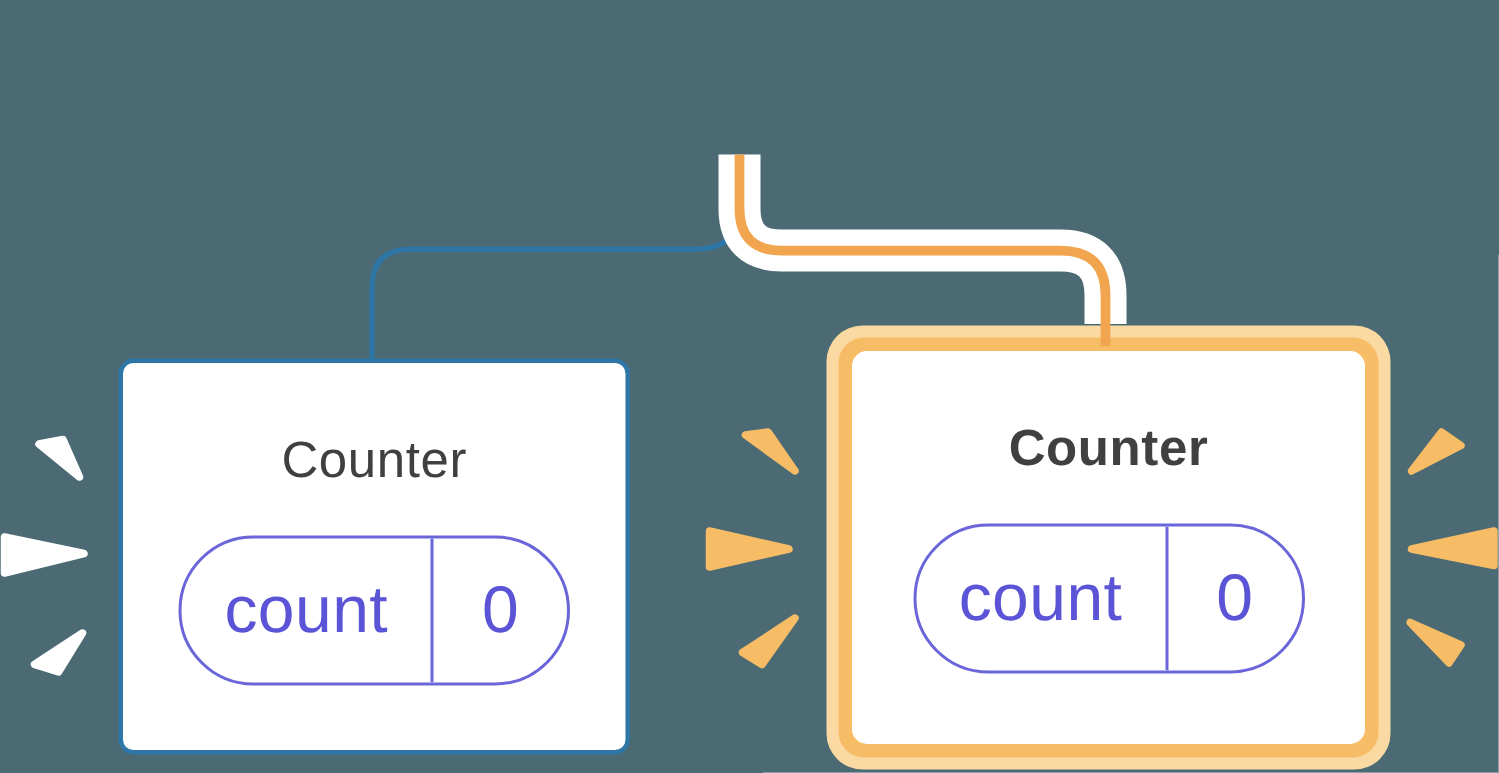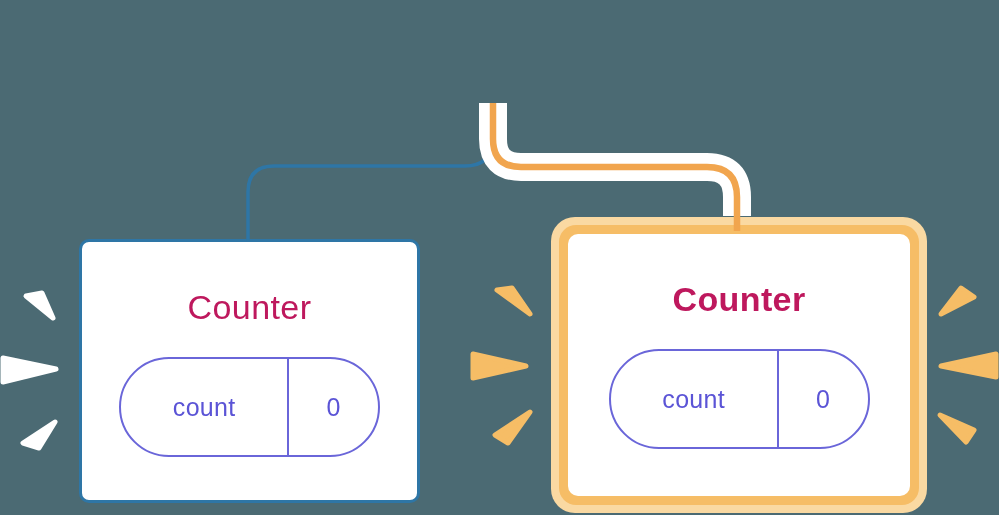--- a/index.html
+++ b/index.html
@@ -65,41 +65,41 @@
     background: #ffffff;
     border-radius: 10px;
     display: flex; flex-direction: column; align-items: center;
     box-sizing: border-box;
   }
 
   .card-title {
     margin-top: 45px;
     font-size: 34px;
     line-height: 40px;
-    color: #be185d;
+    color: #404040;
     font-weight: 500;
     letter-spacing: 0.4px;
   }
   .card-title.bold { font-weight: 700; }
 
   
   .pill {
     margin-top: 30px;
     width: 261px; height: 100px;
     border: 2.5px solid #6A66D9;
     border-radius: 52px;
     box-sizing: border-box;
     display: flex;
     overflow: hidden;
     background: #ffffff;
   }
   .pill-cell {
     display: flex; align-items: center; justify-content: center;
     color: #5B54D6;
-    font-size: 25px;
+    font-size: 44px;
     font-weight: 400;
     letter-spacing: 0.3px;
   }
   .pill-name  { flex: 0 0 65.5%; border-right: 2.5px solid #6A66D9; box-sizing: border-box; }
   .pill-value { flex: 1 1 auto; }
 
   
   .overlay {
     position: absolute;
     left: 0; top: 0;

